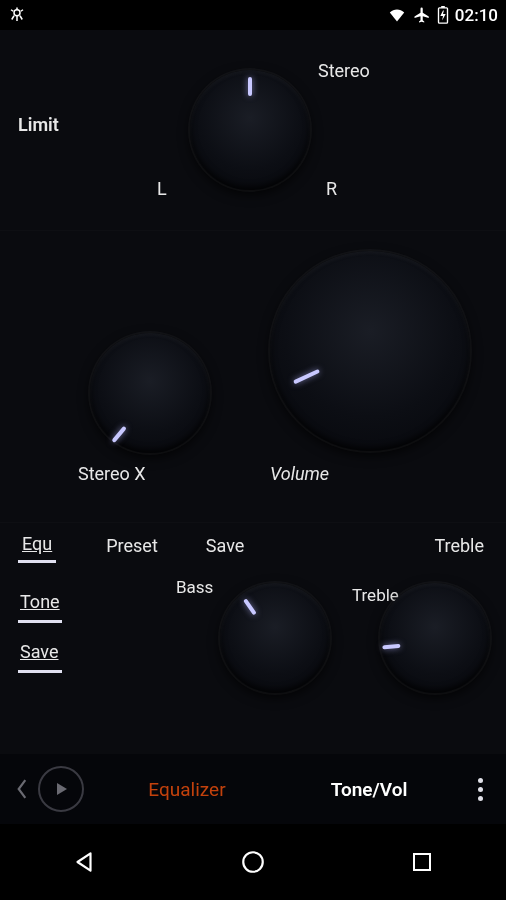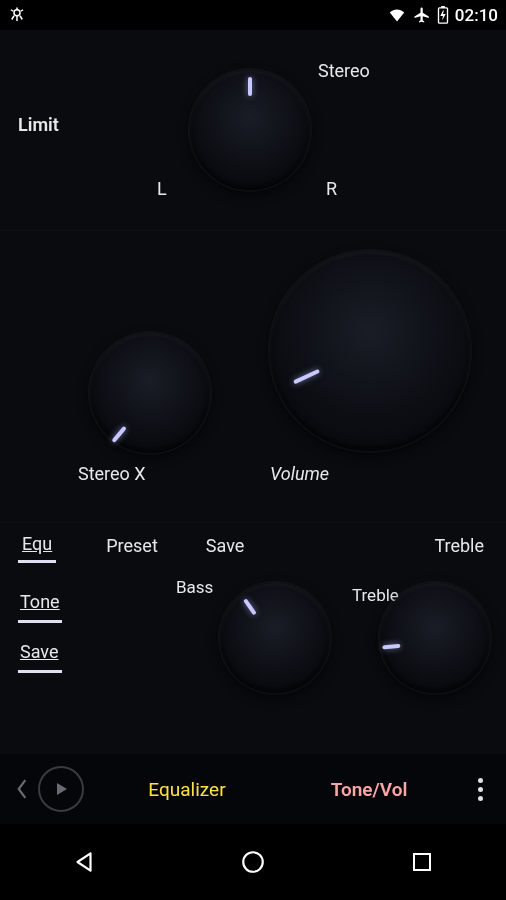--- a/index.html
+++ b/index.html
@@ -130,26 +130,26 @@
     border: 2px solid #3a3a42;
     display: flex; align-items: center; justify-content: center;
     color: #6a6a72;
     margin-right: 12px;
     cursor: pointer;
   }
   .tab {
     flex: 1;
     text-align: center;
     font-size: 19px;
-    color: #fde047;
+    color: #c2410c;
     padding: 18px 0;
     cursor: pointer;
   }
   .tab.active {
-    color: #fca5a5;
+    color: #ffffff;
     font-weight: 600;
     position: relative;
   }
   .tab.active::after {
     content: "";
     position: absolute;
     left: 20%; right: 20%; bottom: 10px;
   }
   .tb-more {
     width: 40px; height: 40px;

